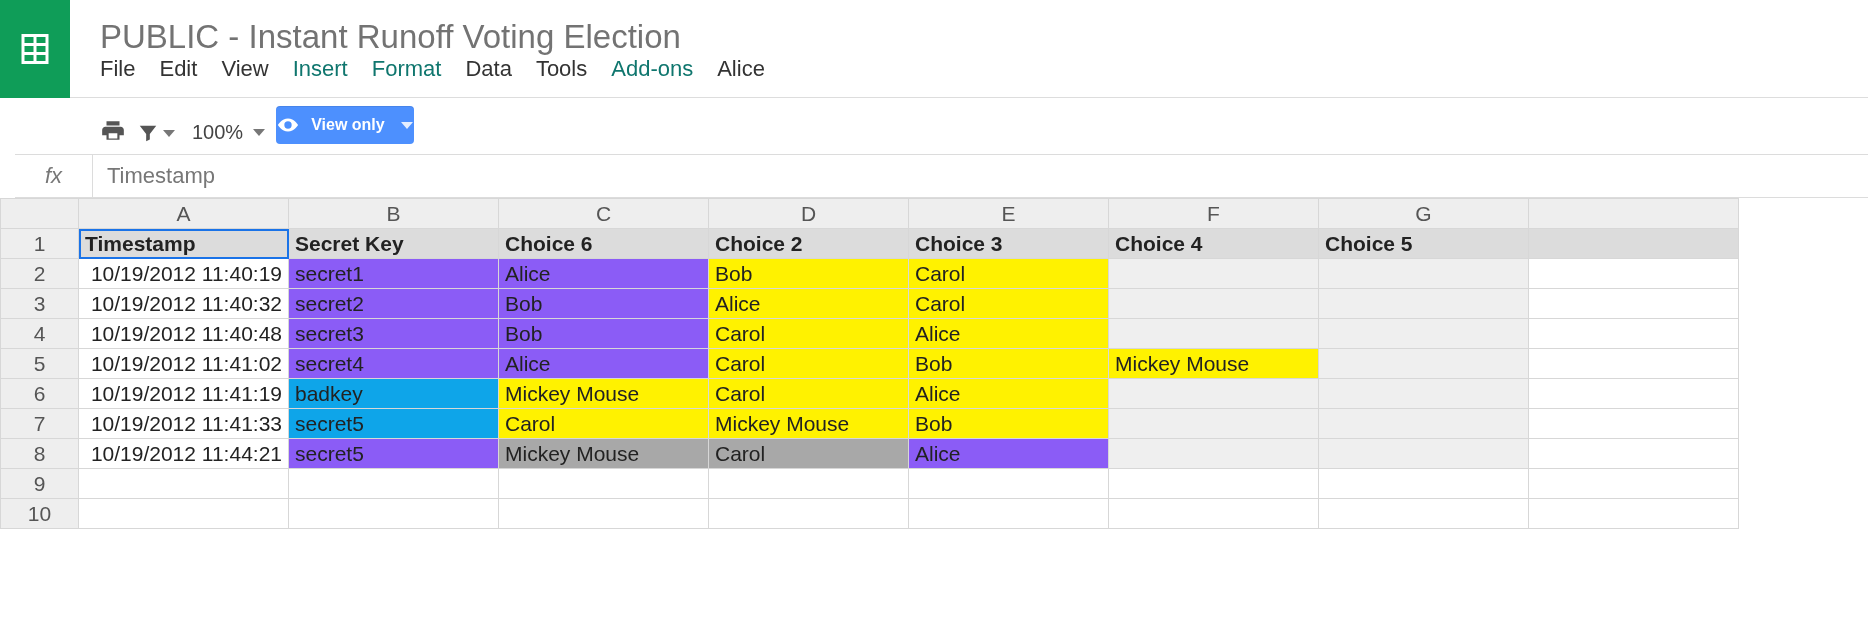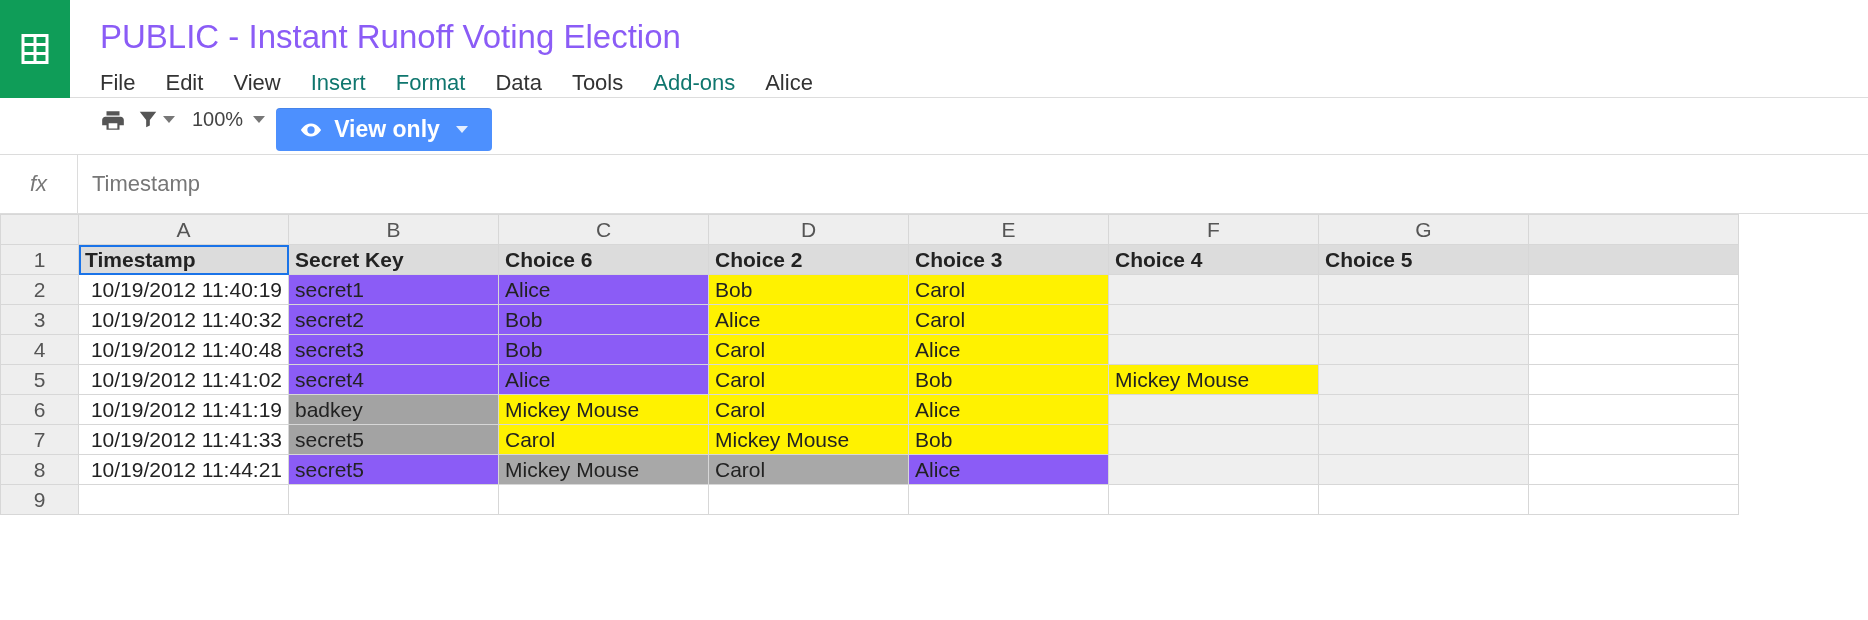--- a/index.html
+++ b/index.html
@@ -4,36 +4,36 @@
 <style>
   * { box-sizing: border-box; margin: 0; padding: 0; }
   html, body { font-family: Arial, Helvetica, sans-serif; background: #fff; color: #222; height: 100%; }
   body { width: 1868px; overflow: hidden; }
 
   
   .titlebar { display: flex; align-items: flex-start; padding: 0; height: 98px; border-bottom: 1px solid #ddd; }
   .logo-box { width: 70px; height: 98px; background: #0f9d58; display:flex; align-items:center; justify-content:center; }
   .logo-box svg { fill: #fff; }
   .title-col { padding: 18px 0 0 30px; }
-  .doc-title { font-size: 33px; font-weight: 400; color: #8b5cf6; letter-spacing: 0; margin-bottom: 14px; }
-  .menubar { display: flex; gap: 30px; font-size: 22px; color: #333; }
+  .doc-title { font-size: 33px; font-weight: 400; color: #737373; letter-spacing: 0; margin-bottom: 0; }
+  .menubar { display: flex; gap: 24px; font-size: 22px; color: #333; }
   .menubar .disabled { color: #0f766e; }
   .menubar span { cursor: default; }
 
   
-  .toolbar { display:flex; align-items:flex-start; gap: 11px; padding: 10px 0 10px 100px; height: 56px; }
+  .toolbar { display:flex; align-items:flex-end; gap: 11px; padding: 10px 0 10px 100px; height: 56px; }
   .tb-ico { color: #555; display:flex; align-items:center; gap:4px; }
   .zoom { font-size: 20px; color: #444; display:flex; align-items:center; gap:10px; margin-left:6px; }
   .caret-down { width:0; height:0; border-left:6px solid transparent; border-right:6px solid transparent; border-top:7px solid #777; display:inline-block; }
-  .mode-btn { background:#4d90fe; color:#fff; font-size:23px; font-weight:700; border-radius:4px; padding:8px 24px; display:flex; align-items:center; gap:12px; box-shadow:0 1px 0 rgba(0,0,0,0.08) inset; }
+  .mode-btn { background:#4d90fe; color:#fff; font-size:16px; font-weight:700; border-radius:4px; padding:8px 1px; display:flex; align-items:center; gap:12px; box-shadow:0 1px 0 rgba(0,0,0,0.08) inset; }
   .mode-btn .eye { width:22px; height:22px; }
   .mode-btn .mcaret { border-top-color:#fff; opacity:.85; margin-left:4px; }
 
   
-  .formula-bar { display:flex; align-items:center; height:60px; border-top:1px solid #dcdcdc; border-bottom:1px solid #dcdcdc; background:#fff; }
+  .formula-bar { display:flex; align-items:center; height:44px; border-top:1px solid #dcdcdc; border-bottom:1px solid #dcdcdc; background:#fff;margin-left:15px; }
   .fx-label { width: 78px; text-align:center; font-style:italic; font-size:22px; color:#777; border-right:1px solid #dcdcdc; height:100%; display:flex; align-items:center; justify-content:center; }
   .fx-val { padding-left:14px; font-size:22px; color:#777; }
 
   
   .sheet { border-collapse: collapse; table-layout: fixed; }
   .sheet th, .sheet td { border: 1px solid #d7d7d7; font-size:21px; height:30px; padding:0 6px; white-space:nowrap; overflow:hidden; }
   .sheet thead th { background:#eee; font-weight:400; color:#555; text-align:center; height:30px; }
   .sheet tbody th.rowhdr { background:#eee; width:52px; text-align:center; font-weight:400; color:#555; }
   .sheet thead th.corner { background:#eee; width:52px; }
 
@@ -48,21 +48,21 @@
 
   
   tr.hdr-row td { background:#dcdcdc; font-weight:700; text-align:center; color:#222; }
 
   
   .active-cell { outline: 2px solid #1a73e8; outline-offset: -2px; }
 
   
   .bg-green  { background:#8b5cf6; }
   .bg-yellow { background:#fff200; }
-  .bg-pink   { background:#a3a3a3; }
+  .bg-pink   { background:#0ea5e9; }
   .bg-gray   { background:#a8a8a8; }
   .bg-lgray  { background:#efefef; }
 
   
   .sheet tbody td { text-align:left; }
   .sheet tbody td.rt { text-align:right; }
 </style>
 </head>
 <body>
 
@@ -236,14 +236,25 @@
         <th class="rowhdr">9</th>
         <td></td>
         <td></td>
         <td></td>
         <td></td>
         <td></td>
         <td></td>
         <td></td>
         <td></td>
       </tr>
+      <tr>
+        <th class="rowhdr">10</th>
+        <td></td>
+        <td></td>
+        <td></td>
+        <td></td>
+        <td></td>
+        <td></td>
+        <td></td>
+        <td></td>
+      </tr>
     </tbody>
 </table>
 
 </body></html>

